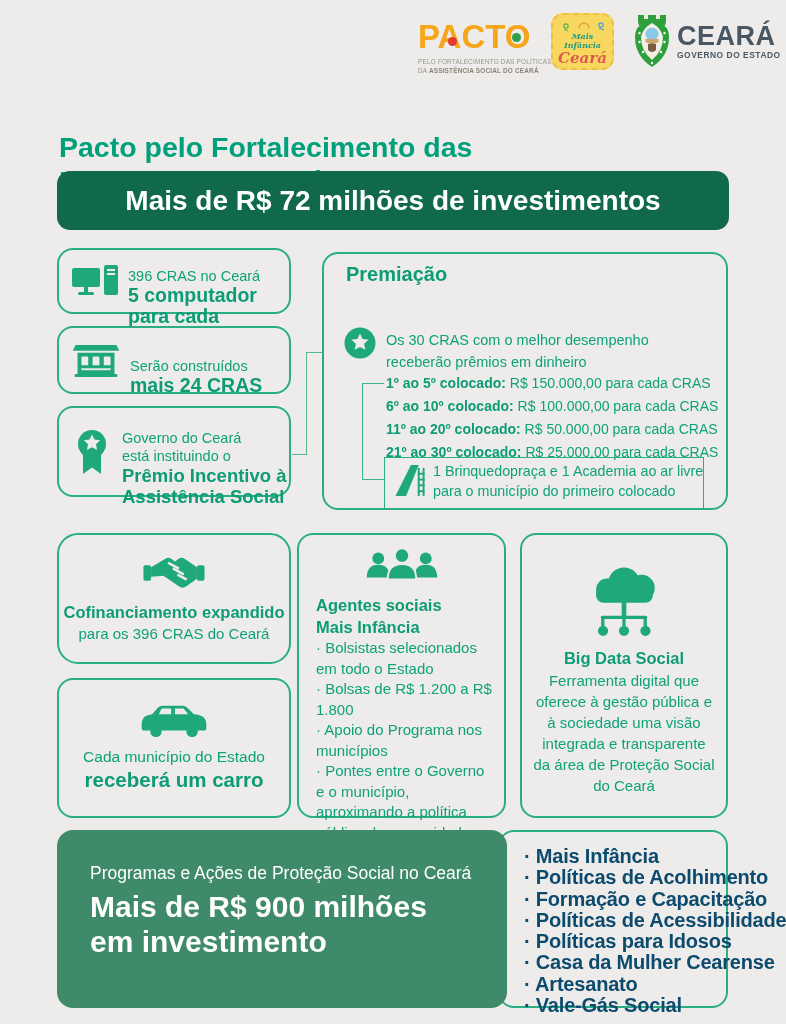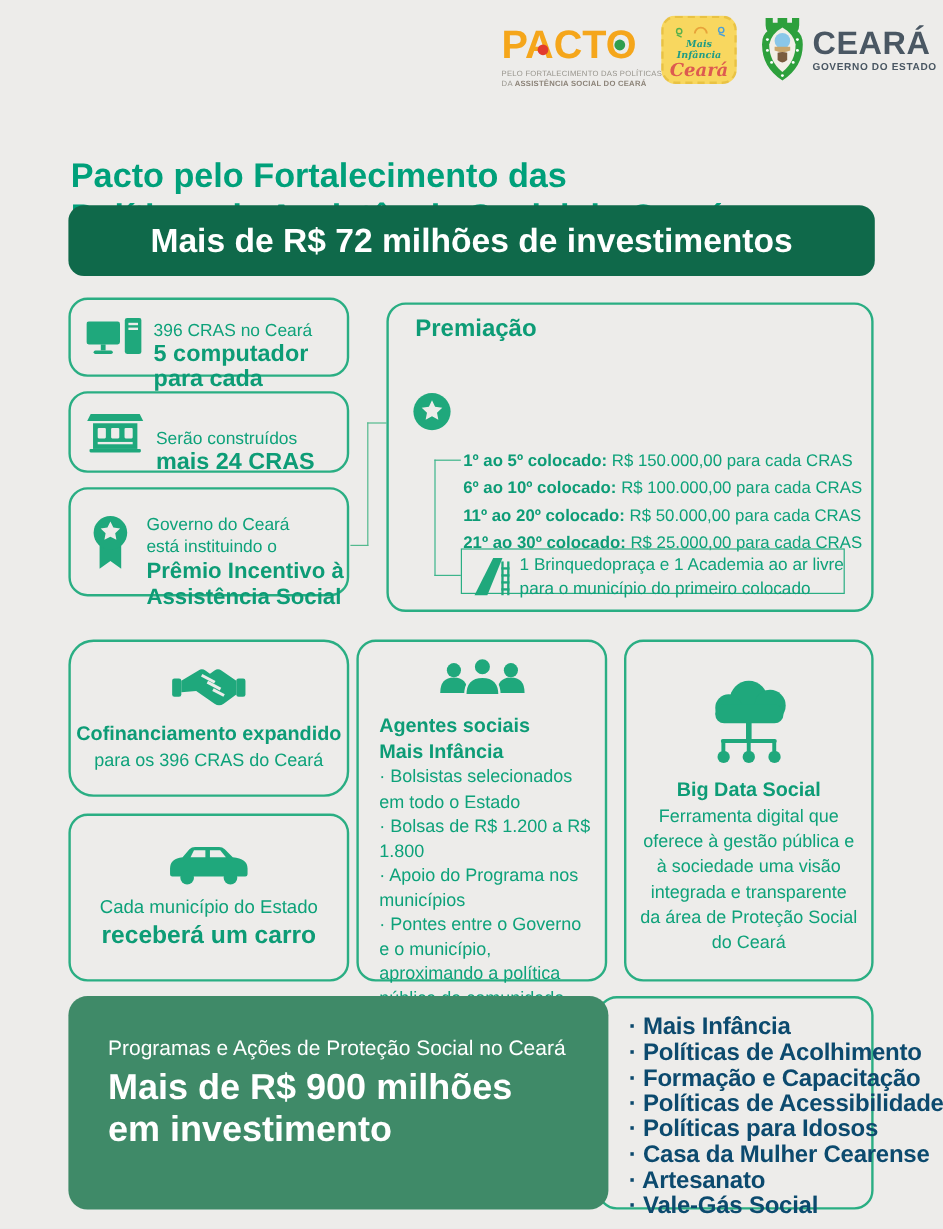--- a/index.html
+++ b/index.html
@@ -169,31 +169,35 @@
   <div class="abs connector" style="left:306px; top:352px; width:16px; height:103px; border-top:1.5px solid; border-left:1.5px solid;"></div>
   <div class="abs connector" style="left:292px; top:454px; width:15px; height:0; border-top:1.5px solid;"></div>
 
   <div class="box" style="left:322px; top:252px; width:406px; height:258px;padding-left:36px;">
     <div class="abs panel-title" style="left:22px; top:9px;">Premiação</div>
 
     <svg class="abs ic" style="left:20px; top:73px;" width="32" height="32" viewBox="0 0 32 32" fill="currentColor">
       <circle cx="16" cy="16" r="15.5"></circle>
       <polygon fill="#edecea" points="16,6.5 18.59,11.94 24.56,12.72 20.18,16.86 21.29,22.78 16,19.9 10.71,22.78 11.82,16.86 7.44,12.72 13.41,11.94"></polygon>
     </svg>
+    <div class="abs p-high" style="left:62px; top:75px;">
+      <div class="nowrap">Os 30 CRAS com o melhor desempenho</div>
+      <div class="nowrap">receberão prêmios em dinheiro</div>
+    </div>
 
     <div class="abs" style="left:62px; top:118px;">
       <div class="prize-line"><b>1º ao 5º colocado:</b><span> R$ 150.000,00 para cada CRAS</span></div>
       <div class="prize-line"><b>6º ao 10º colocado:</b><span> R$ 100.000,00 para cada CRAS</span></div>
       <div class="prize-line"><b>11º ao 20º colocado:</b><span> R$ 50.000,00 para cada CRAS</span></div>
       <div class="prize-line"><b>21º ao 30º colocado:</b><span> R$ 25.000,00 para cada CRAS</span></div>
     </div>
 
     <div class="abs bracket" style="left:38px; top:129px; width:22px; height:97px;"></div>
 
-    <div class="abs bonus" style="left:60px; top:203px; width:320px; height:38px;">
+    <div class="abs bonus" style="left:60px; top:203px; width:320px; height:52px;">
       <svg class="abs ic" style="left:10px; top:6px;" width="30" height="33" viewBox="0 0 30 34" fill="currentColor">
         <polygon points="0,33 11,33 24,1 16,1"></polygon>
         <rect x="23" y="4" width="2" height="29"></rect>
         <rect x="28" y="4" width="2" height="29"></rect>
         <rect x="23" y="9" width="7" height="2"></rect>
         <rect x="23" y="15" width="7" height="2"></rect>
         <rect x="23" y="21" width="7" height="2"></rect>
         <rect x="23" y="27" width="7" height="2"></rect>
       </svg>
       <div class="abs bonus-txt" style="left:48px; top:3px;">

